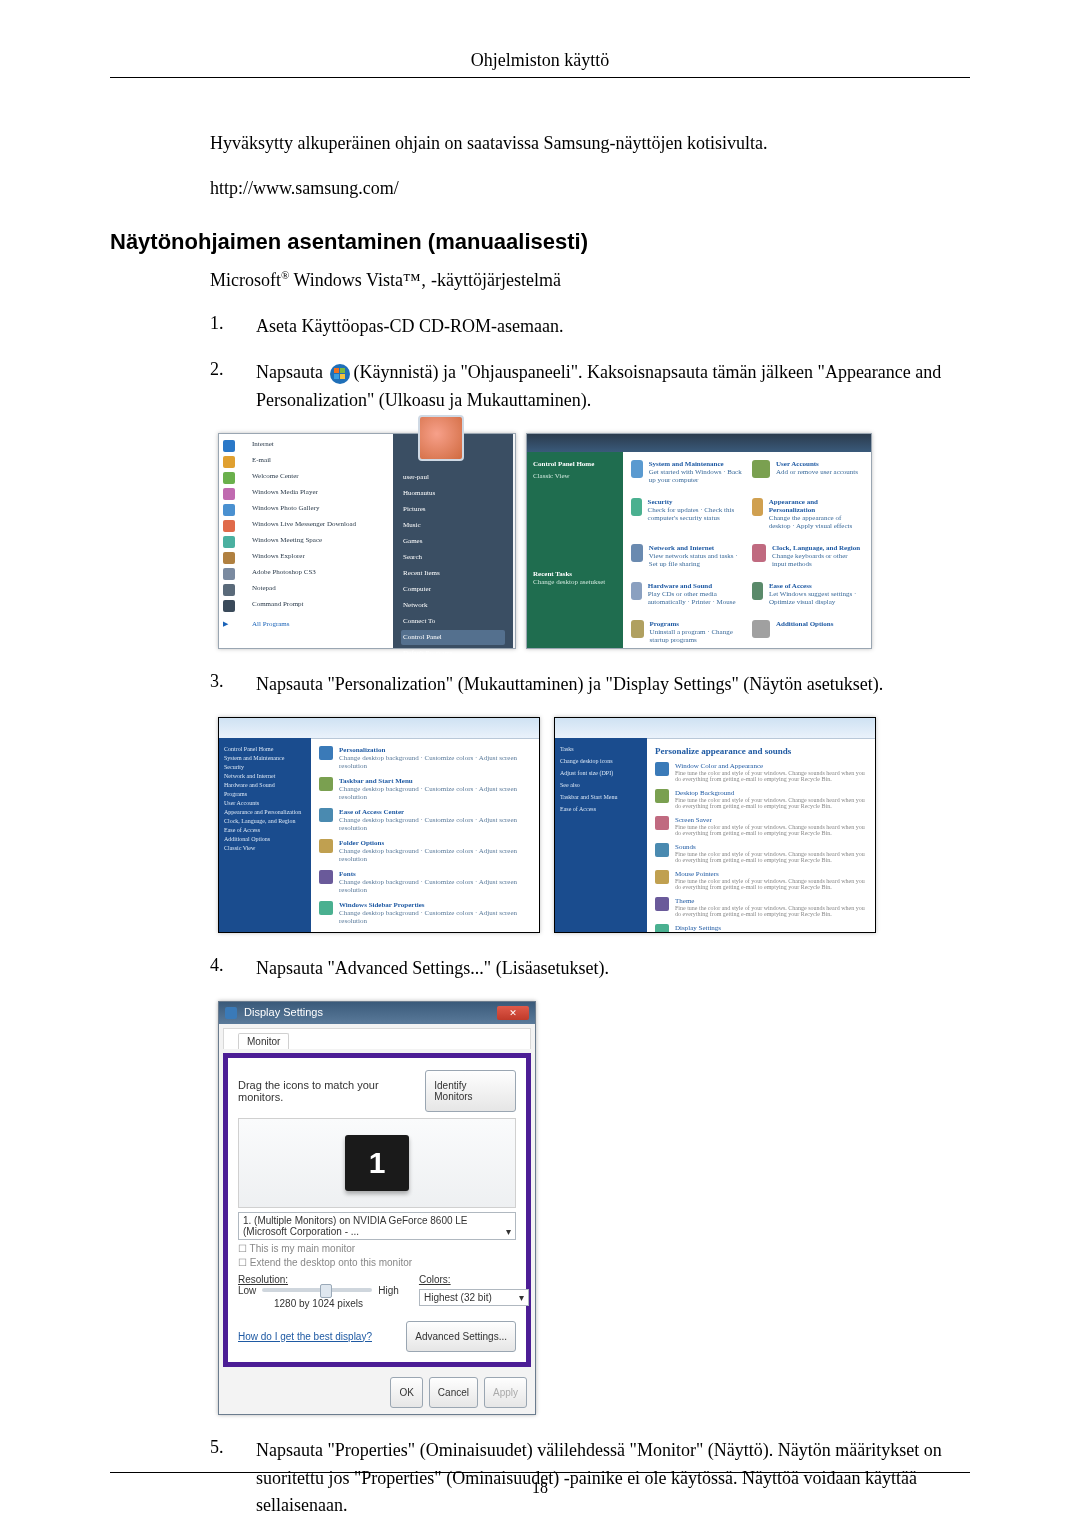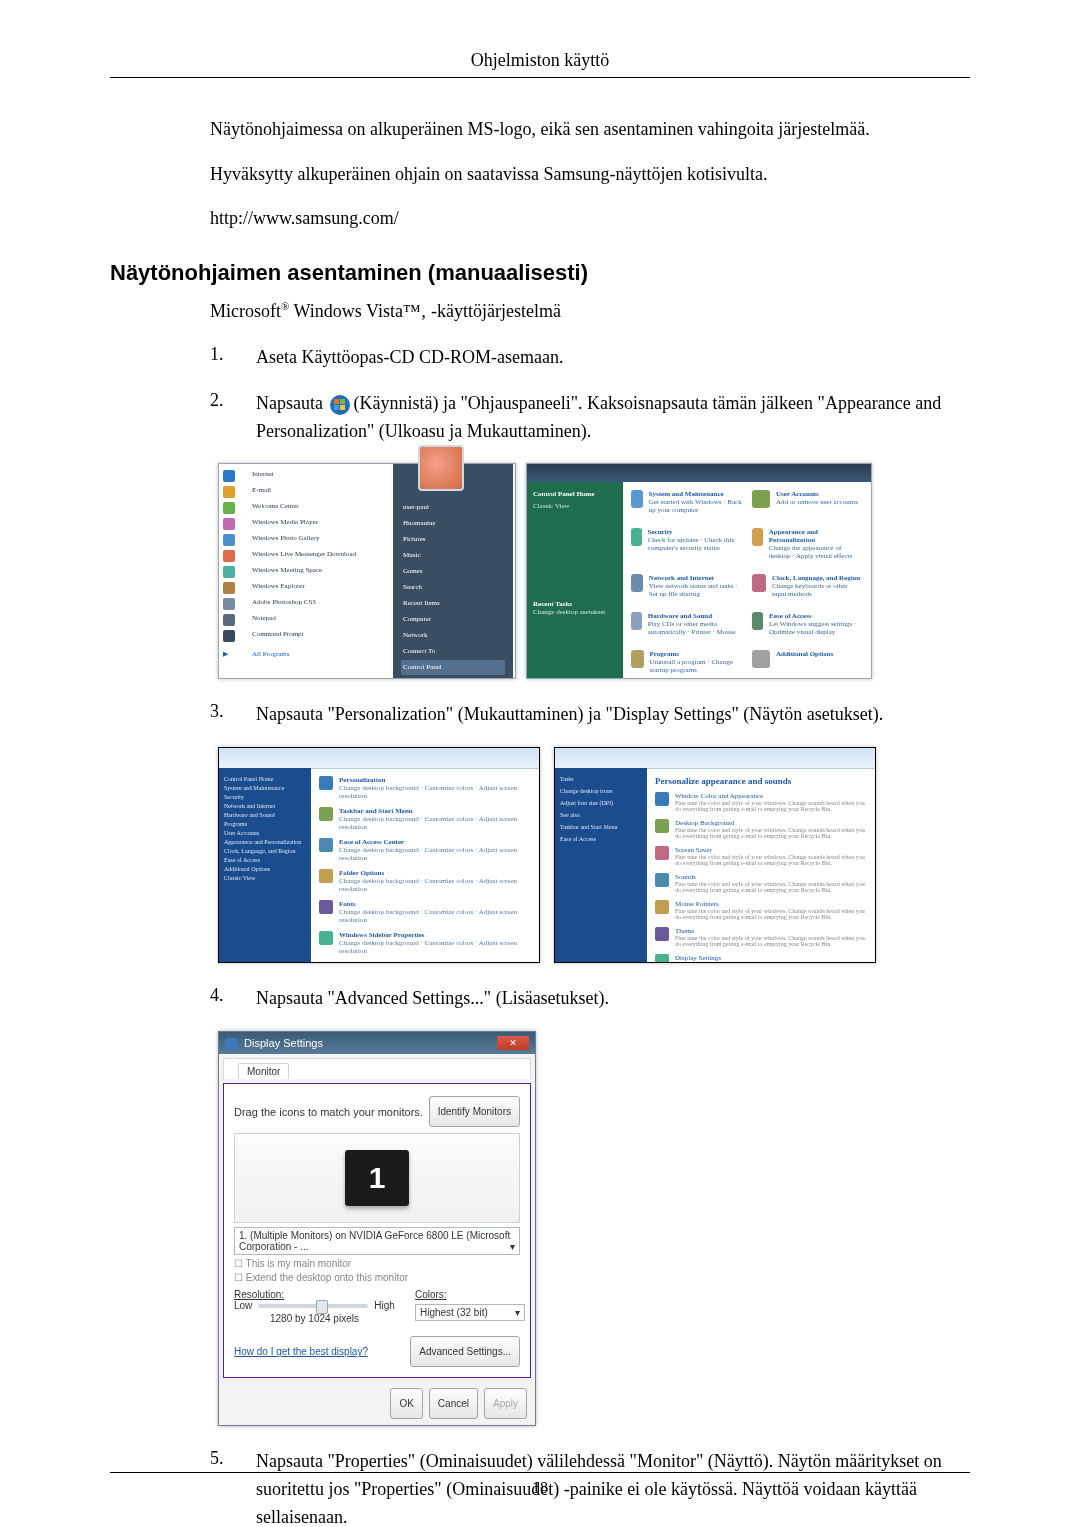--- a/index.html
+++ b/index.html
@@ -270,21 +270,21 @@
     background: linear-gradient(#e05a4a,#c03a2a);
     border-radius: 2px;
     color: #fff;
     text-align: center;
     font-size: 9px;
     line-height: 14px;
   }
   .ds-body {
     padding: 6px 10px 10px 10px;
     background: #fff;
-    border: 1px solid #4c1d95;
+    border: 5px solid #4c1d95;
     margin: 4px;
   }
   .ds-tab {
     display: inline-block;
     padding: 2px 8px;
     border: 1px solid #d0d0d0;
     border-bottom: none;
     background: #fff;
     border-radius: 2px 2px 0 0;
     font-size: 10px;
@@ -390,21 +390,20 @@
     margin: 0 110px 6px 110px;
   }
 </style>
 </head>
 <body>
 
 <div class="page">
   <div class="header">Ohjelmiston käyttö</div>
 
   <div class="note-block">
-    <div class="note-text">Näytönohjaimessa on alkuperäinen MS-logo, eikä sen asentaminen vahingoita järjestelmää.</div>
     <div style="height:14px"></div>
     <div class="note-text">Hyväksytty alkuperäinen ohjain on saatavissa Samsung-näyttöjen kotisivulta.</div>
     <div style="height:14px"></div>
     <div class="note-text">http://www.samsung.com/</div>
   </div>
 
   <div class="section-title">Näytönohjaimen asentaminen (manuaalisesti)</div>
 
   <div class="os-line">
     <span>Microsoft</span><span class="sup">®</span><span> Windows Vista™‚ -käyttöjärjestelmä</span>
@@ -745,21 +744,21 @@
       </div>
       <div class="ds-body">
         <div class="ds-monrow">
           <span>Drag the icons to match your monitors.</span>
           <span class="ds-btn">Identify Monitors</span>
         </div>
         <div class="ds-preview">
           <div class="ds-mon">1</div>
         </div>
         <div class="ds-sel">
-          <span>1. (Multiple Monitors) on NVIDIA GeForce 6800 LE (Microsoft Corporation - ...</span><span style="float:right">▾</span>
+          <span>1. (Multiple Monitors) on NVIDIA GeForce 8600 LE (Microsoft Corporation - ...</span><span style="float:right">▾</span>
         </div>
         <div class="ds-chk">☐ <span>This is my main monitor</span></div>
         <div class="ds-chk">☐ <span>Extend the desktop onto this monitor</span></div>
         <div class="ds-cols">
           <div style="flex:1">
             <div style="font-size:10px;text-decoration:underline">Resolution:</div>
             <div class="ds-slider">
               <span>Low</span>
               <div class="ds-track">
                   <div class="ds-thumb"></div>

